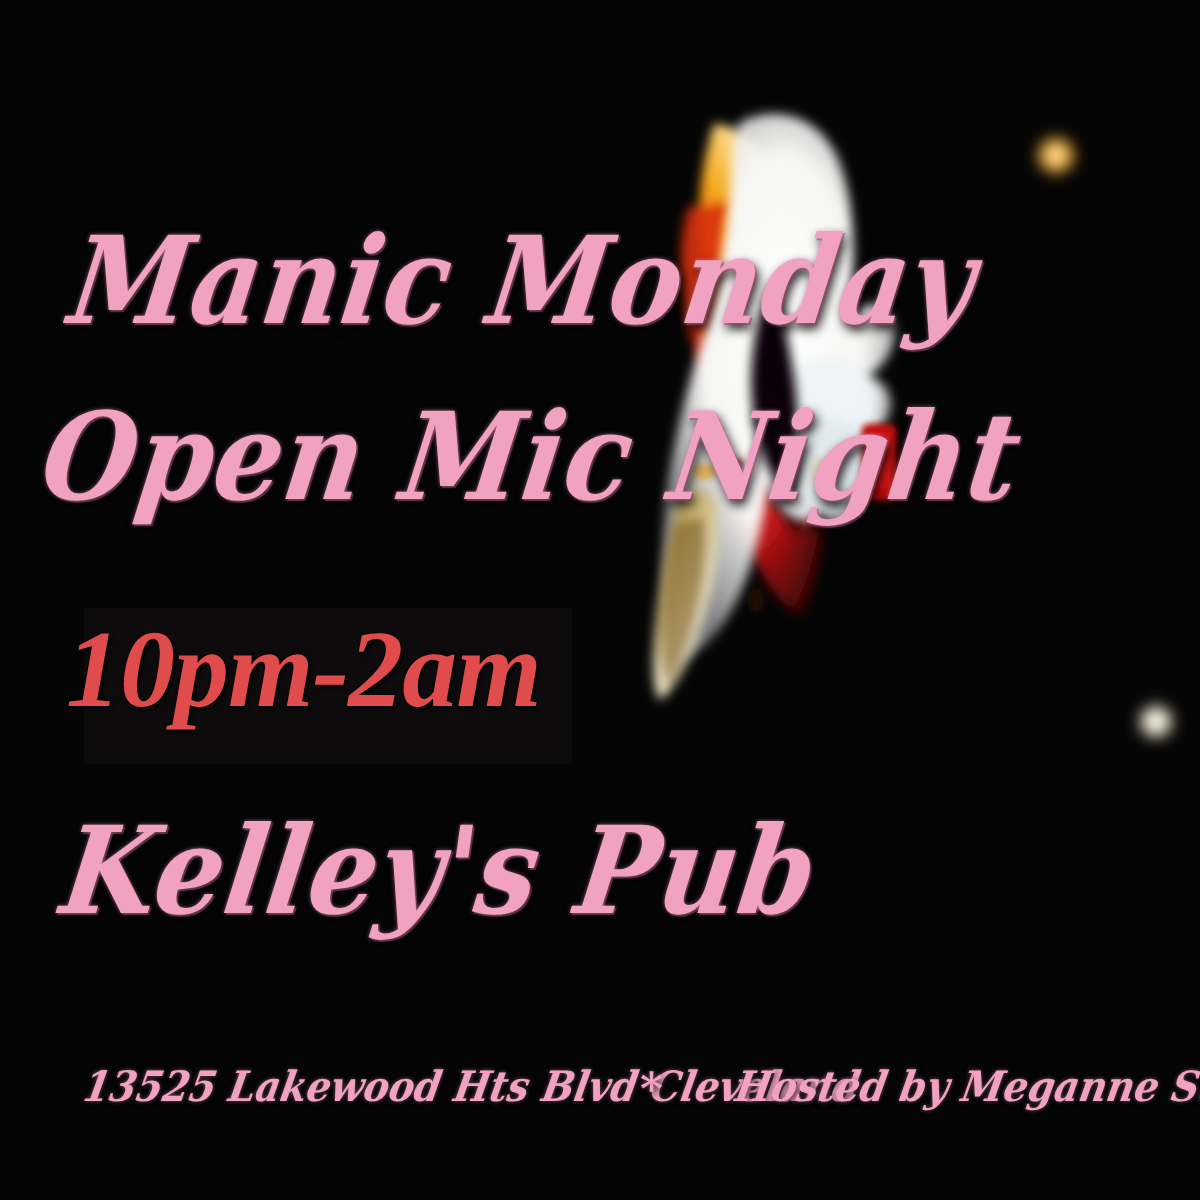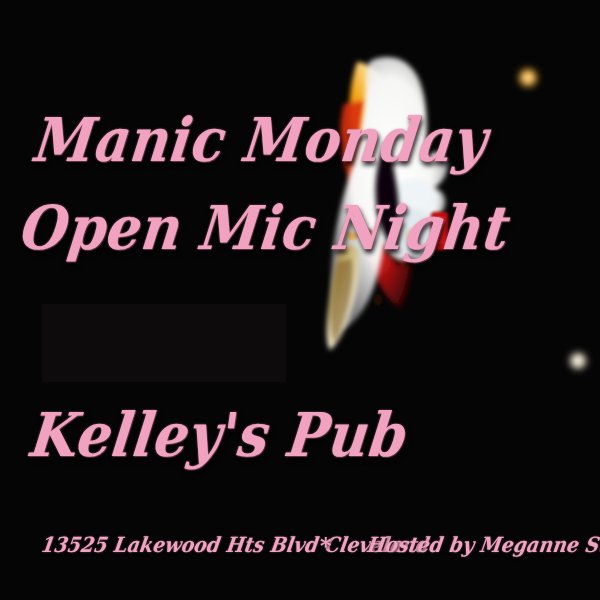--- a/index.html
+++ b/index.html
@@ -227,20 +227,21 @@
       <circle cx="578" cy="362" r="12" fill="url(#gDotWhite)" filter="url(#blurGlow)"></circle>
     </g>
   </svg>
 
   <div class="time-panel"></div>
 
   <div class="script" id="line-manic-monday">Manic Monday</div>
 
   <div class="script" id="line-open-mic">Open Mic Night</div>
 
+  <div id="line-time">10pm-2am</div>
 
   <div class="script" id="line-venue">Kelley's Pub</div>
 
   <div class="footer-text" id="footer-address">13525 Lakewood Hts Blvd Cleveland</div>
 
   <div class="footer-text" id="footer-separator">*</div>
 
   <div class="footer-text" id="footer-host">Hosted by Meganne Stepka</div>
 
 </div>

